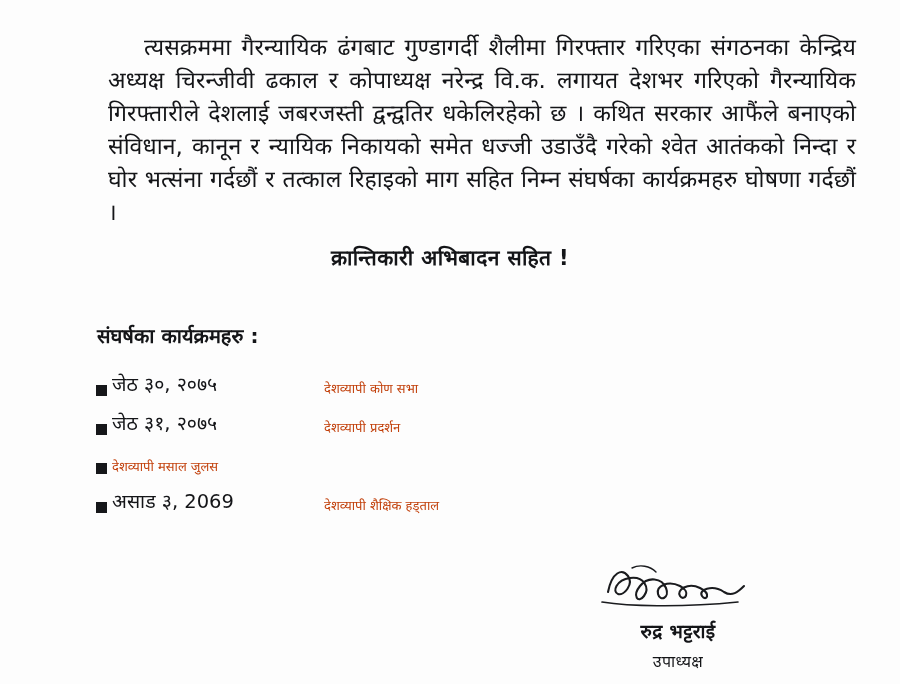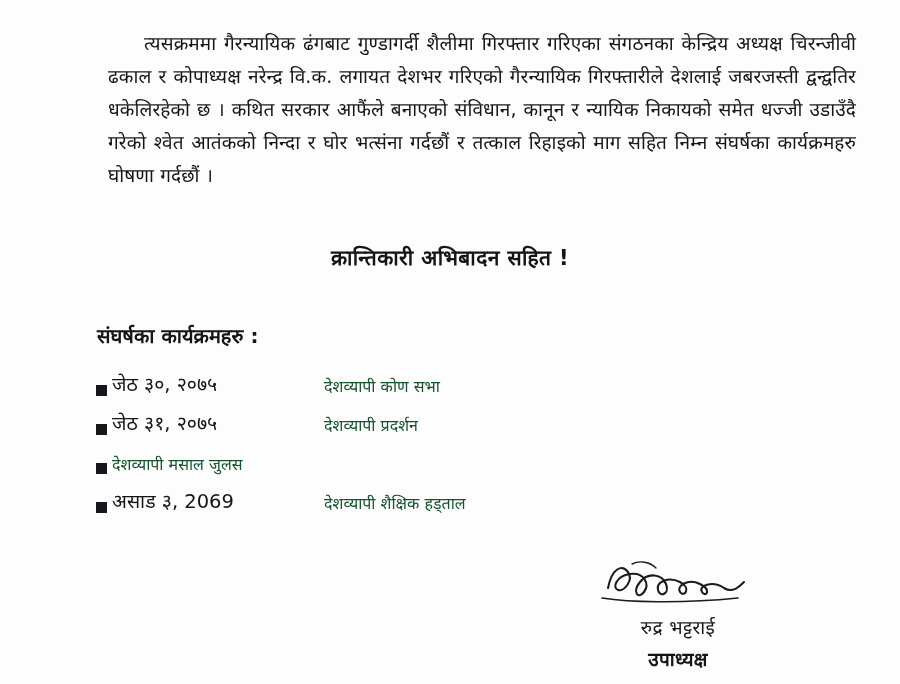--- a/index.html
+++ b/index.html
@@ -20,21 +20,21 @@
     inset: 0;
     background: #fdfdfd;
   }
 
   
   .para {
     position: absolute;
     left: 108px;
     top: 8px;
     width: 748px;
-    font-size: 19px;
+    font-size: 23px;
     line-height: 33px;
     text-align: justify;
     letter-spacing: 0.1px;
     color: #141518;
     font-weight: 500;
   }
   .para .indent {
     display: inline-block;
     width: 36px;
   }
@@ -87,23 +87,23 @@
   }
   .program-date {
     font-size: 19.5px;
     font-weight: 500;
     width: 212px;
     flex: 0 0 auto;
     color: #141518;
     white-space: nowrap;
   }
   .program-desc {
-    font-size: 16px;
+    font-size: 13px;
     font-weight: 500;
-    color: #14532d;
+    color: #c2410c;
     white-space: nowrap;
   }
 
   
   .signature-block {
     position: absolute;
     right: 92px;
     bottom: 12px;
     width: 260px;
     text-align: center;
@@ -114,28 +114,28 @@
     margin-bottom: 2px;
   }
   .signature-mark svg {
     position: absolute;
     left: 50%;
     transform: translateX(-50%);
     top: 0;
   }
   .signer-name {
     font-size: 19px;
-    font-weight: 400;
+    font-weight: 700;
     color: #141518;
     letter-spacing: 0.3px;
     margin-bottom: 6px;
   }
   .signer-title {
-    font-size: 19px;
-    font-weight: 700;
+    font-size: 16px;
+    font-weight: 400;
     color: #141518;
     letter-spacing: 0.3px;
   }
 </style>
 </head>
 <body>
 
 <div class="page">
 
   <p class="para"><span class="indent"></span><span>त्यसक्रममा गैरन्यायिक ढंगबाट गुण्डागर्दी शैलीमा गिरफ्तार गरिएका संगठनका केन्द्रिय अध्यक्ष चिरन्जीवी ढकाल र कोपाध्यक्ष नरेन्द्र वि.क. लगायत देशभर गरिएको गैरन्यायिक गिरफ्तारीले देशलाई जबरजस्ती द्वन्द्वतिर धकेलिरहेको छ । कथित सरकार आफैंले बनाएको संविधान, कानून र न्यायिक निकायको समेत धज्जी उडाउँदै गरेको श्वेत आतंकको निन्दा र घोर भत्संना गर्दछौं र तत्काल रिहाइको माग सहित निम्न संघर्षका कार्यक्रमहरु घोषणा गर्दछौं ।</span></p>

